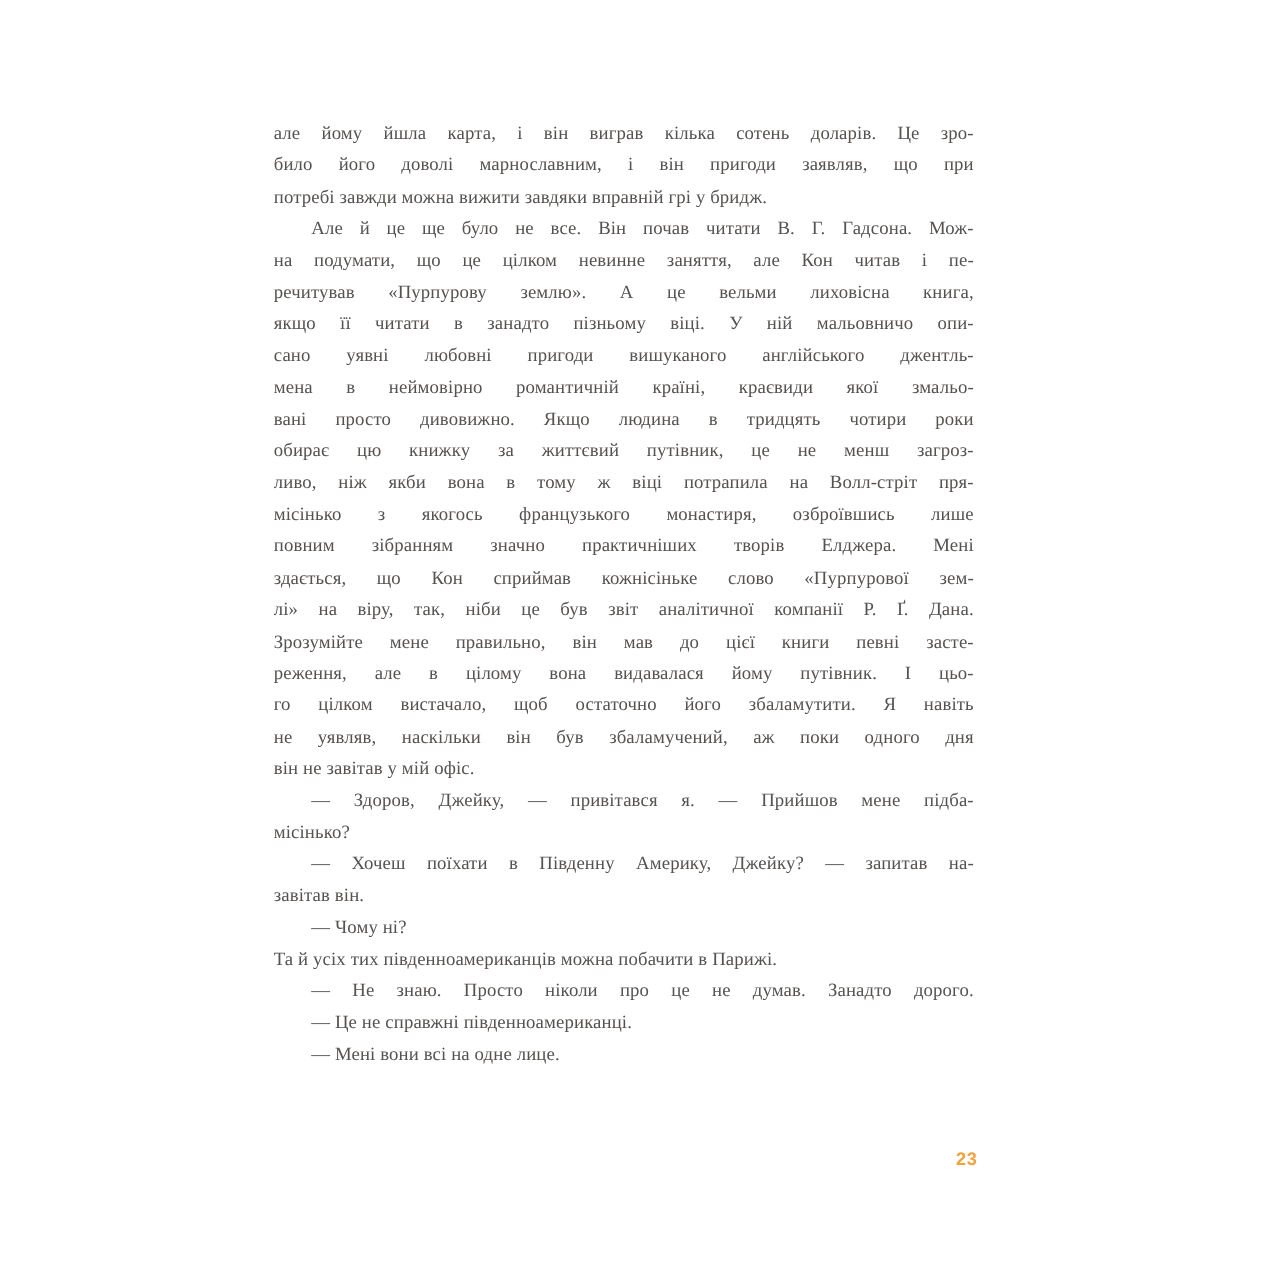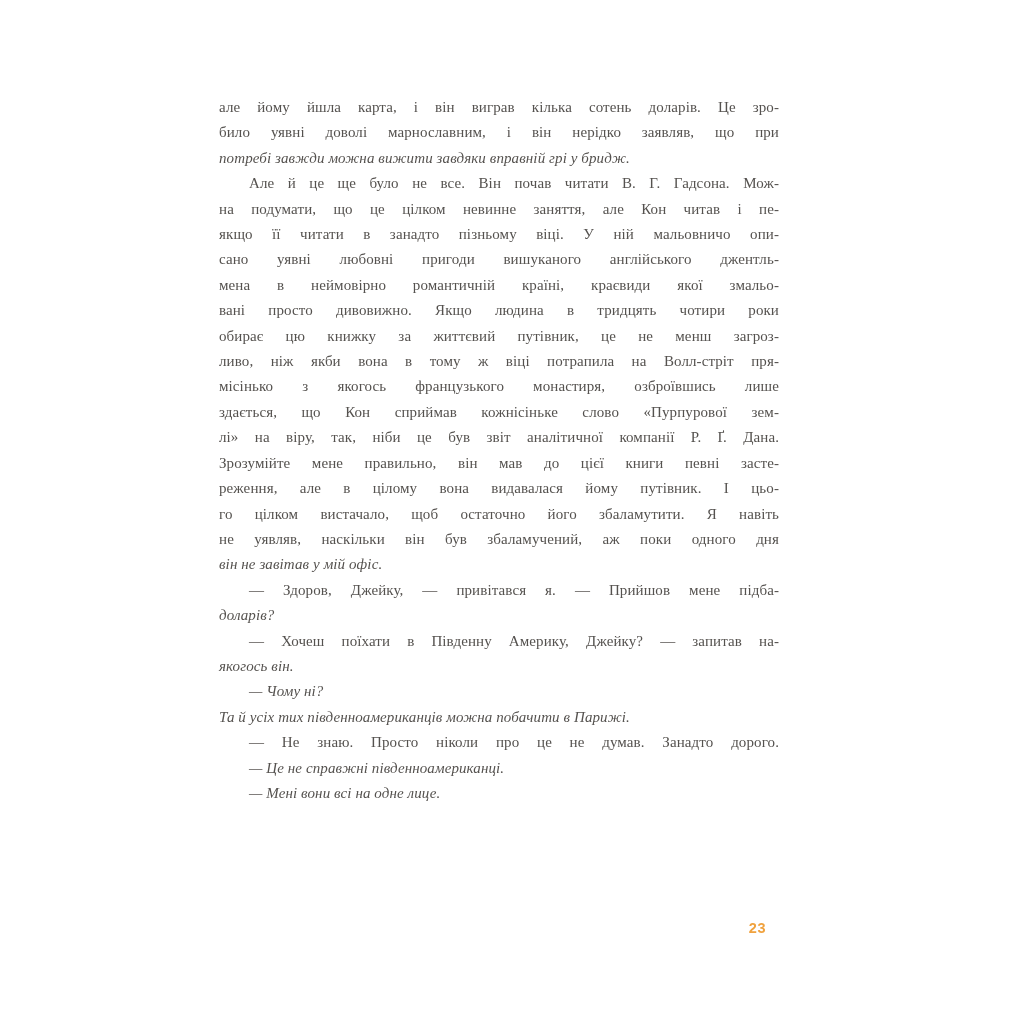--- a/index.html
+++ b/index.html
@@ -24,65 +24,66 @@
     line-height: 25.4px;
     letter-spacing: 0.1px;
   }
   .line {
     text-align: justify;
     text-align-last: justify;
     min-height: 25.4px;
   }
   .line.end {
     text-align-last: left;
-    font-style: italic;
   }
   .line.indent {
     text-indent: 30px;
   }
   .page-number {
     position: absolute;
-    left: 219px;
+    left: 235px;
     top: 920px;
     width: 547px;
     text-align: right;
     font-family: "Liberation Sans", "DejaVu Sans", sans-serif;
     font-size: 14.5px;
     font-weight: bold;
     letter-spacing: 0.5px;
   }
 </style>
 </head>
 <body>
 
 <div class="viewport" style="background: rgb(255, 255, 255);">
   <div class="text-block" style="color: rgb(85, 82, 79);">
       <div class="line">але йому йшла карта, і він виграв кілька сотень доларів. Це зро-</div>
-      <div class="line">било уявні доволі марнославним, і він нерідко заявляв, що при</div>
+      <div class="line">било його доволі марнославним, і він пригоди заявляв, що при</div>
       <div class="line end">потребі завжди можна вижити завдяки вправній грі у бридж.</div>
       <div class="line indent">Але й це ще було не все. Він почав читати В. Г. Гадсона. Мож-</div>
       <div class="line">на подумати, що це цілком невинне заняття, але Кон читав і пе-</div>
+      <div class="line">речитував «Пурпурову землю». А це вельми лиховісна книга,</div>
       <div class="line">якщо її читати в занадто пізньому віці. У ній мальовничо опи-</div>
       <div class="line">сано уявні любовні пригоди вишуканого англійського джентль-</div>
       <div class="line">мена в неймовірно романтичній країні, краєвиди якої змальо-</div>
       <div class="line">вані просто дивовижно. Якщо людина в тридцять чотири роки</div>
       <div class="line">обирає цю книжку за життєвий путівник, це не менш загроз-</div>
       <div class="line">ливо, ніж якби вона в тому ж віці потрапила на Волл-стріт пря-</div>
       <div class="line">місінько з якогось французького монастиря, озброївшись лише</div>
+      <div class="line">повним зібранням значно практичніших творів Елджера. Мені</div>
       <div class="line">здається, що Кон сприймав кожнісіньке слово «Пурпурової зем-</div>
       <div class="line">лі» на віру, так, ніби це був звіт аналітичної компанії Р. Ґ. Дана.</div>
       <div class="line">Зрозумійте мене правильно, він мав до цієї книги певні засте-</div>
       <div class="line">реження, але в цілому вона видавалася йому путівник. І цьо-</div>
       <div class="line">го цілком вистачало, щоб остаточно його збаламутити. Я навіть</div>
       <div class="line">не уявляв, наскільки він був збаламучений, аж поки одного дня</div>
       <div class="line end">він не завітав у мій офіс.</div>
       <div class="line indent">— Здоров, Джейку, — привітався я. — Прийшов мене підба-</div>
-      <div class="line end">доларів?</div>
+      <div class="line end">місінько?</div>
       <div class="line indent">— Хочеш поїхати в Південну Америку, Джейку? — запитав на-</div>
-      <div class="line end">якогось він.</div>
+      <div class="line end">завітав він.</div>
       <div class="line indent end">— Чому ні?</div>
       <div class="line end">Та й усіх тих південноамериканців можна побачити в Парижі.</div>
       <div class="line indent">— Не знаю. Просто ніколи про це не думав. Занадто дорого.</div>
       <div class="line indent end">— Це не справжні південноамериканці.</div>
       <div class="line indent end">— Мені вони всі на одне лице.</div>
     </div>
   <div class="page-number" style="color: rgb(240, 162, 62);">23</div>
 </div>
 
 </body></html>

